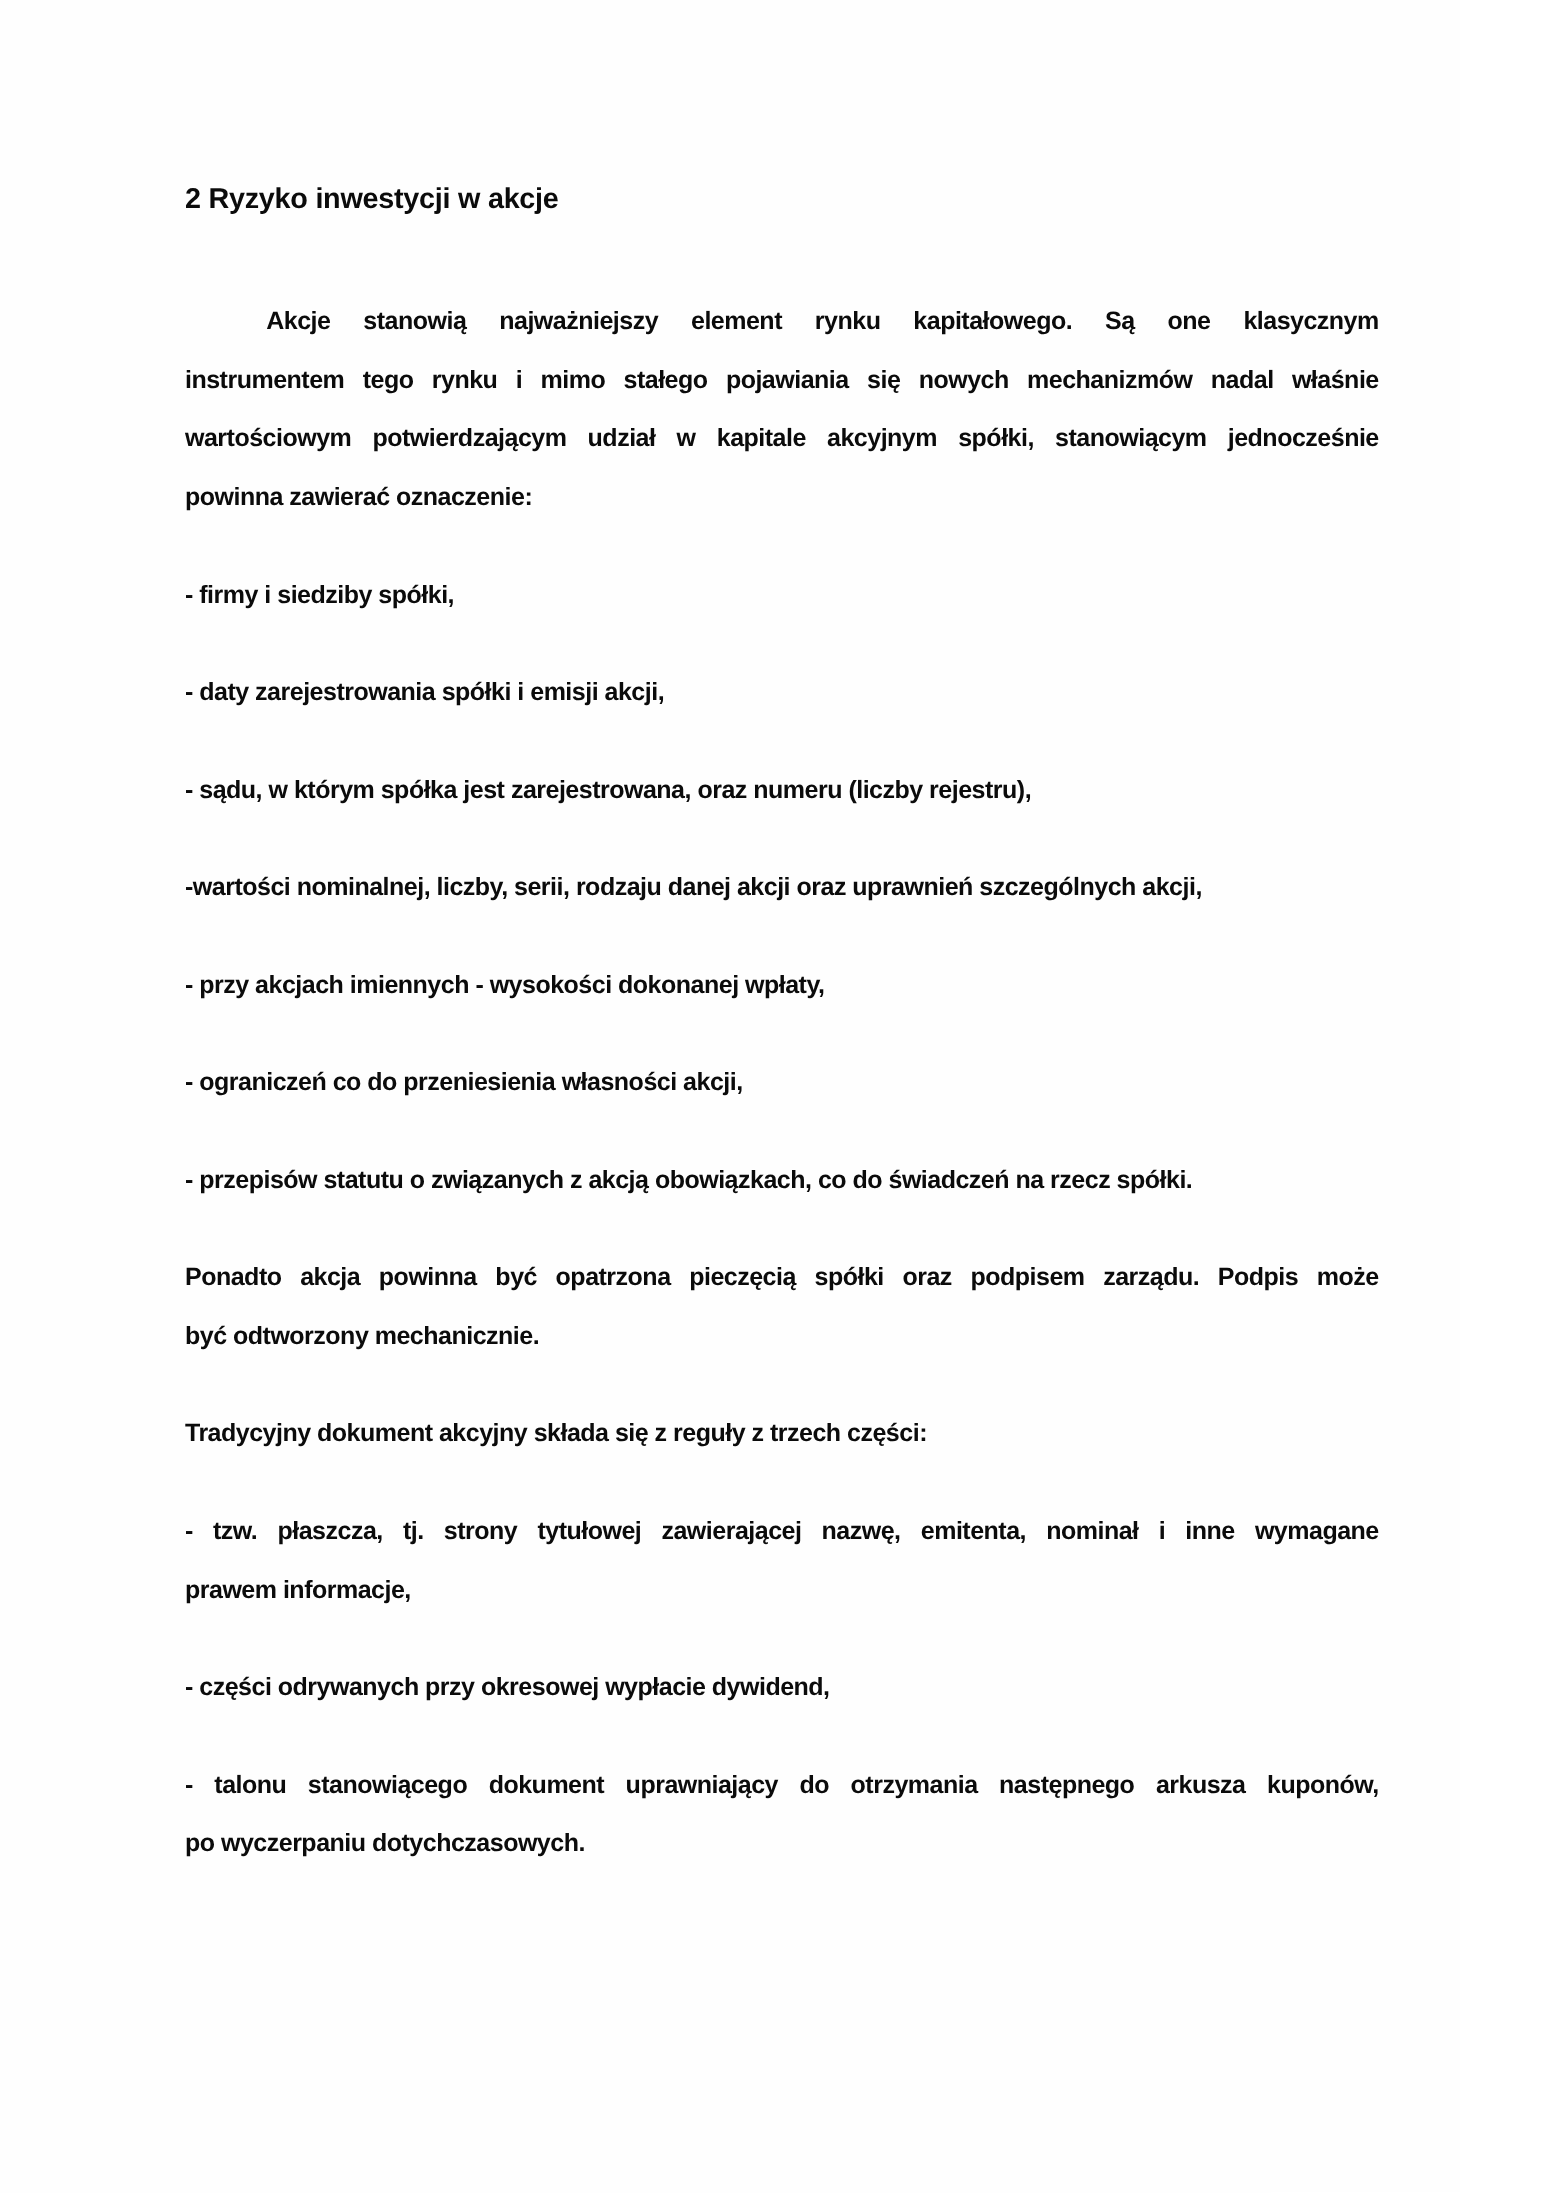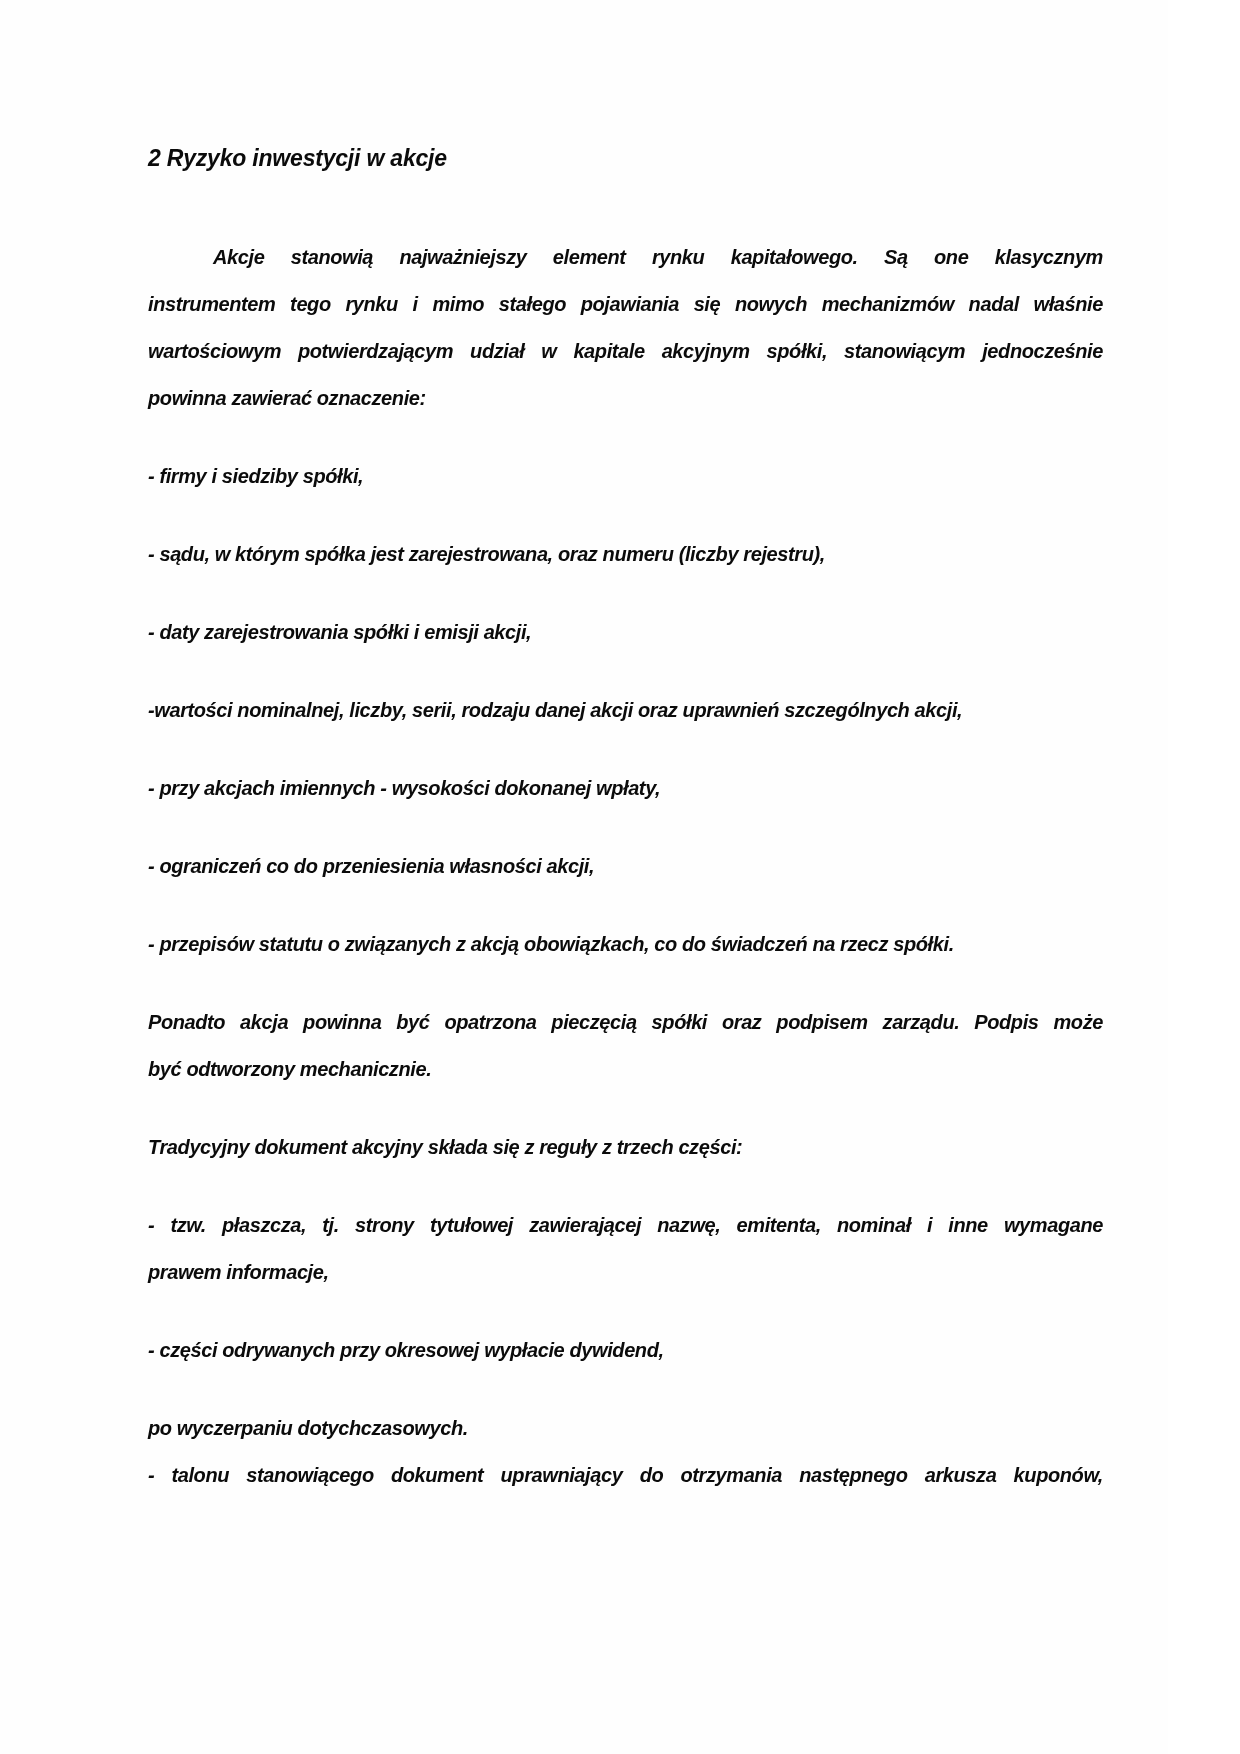--- a/index.html
+++ b/index.html
@@ -3,21 +3,20 @@
 <meta charset="utf-8">
 <style>
   html, body { margin: 0; padding: 0; }
   body { background: #ffffff; }
   .page {
     position: relative;
     width: 1168px;
     height: 1754px;
     background: #fefefe;
     overflow: hidden;
-    font-style: italic;
   }
   .doc {
     position: absolute;
     left: 148px;
     top: 144px;
     width: 955px;
     color: #0b0b0b;
     font-family: "Liberation Sans", sans-serif;
     font-weight: 700;
     font-size: 20px;
@@ -49,24 +48,24 @@
         <div class="block paragraph">
           <div class="line indent">Akcje stanowią najważniejszy element rynku kapitałowego. Są one klasycznym</div>
           <div class="line">instrumentem tego rynku i mimo stałego pojawiania się nowych mechanizmów nadal właśnie</div>
           <div class="line">wartościowym potwierdzającym udział w kapitale akcyjnym spółki, stanowiącym jednocześnie</div>
           <div class="line last">powinna zawierać oznaczenie:</div>
         </div>
         <div class="block list-item">
           <div class="line last">- firmy i siedziby spółki,</div>
         </div>
         <div class="block list-item">
-          <div class="line last">- sądu, w którym spółka jest zarejestrowana, oraz numeru (liczby rejestru),</div>
+          <div class="line last">- daty zarejestrowania spółki i emisji akcji,</div>
         </div>
         <div class="block list-item">
-          <div class="line last">- daty zarejestrowania spółki i emisji akcji,</div>
+          <div class="line last">- sądu, w którym spółka jest zarejestrowana, oraz numeru (liczby rejestru),</div>
         </div>
         <div class="block list-item">
           <div class="line last">-wartości nominalnej, liczby, serii, rodzaju danej akcji oraz uprawnień szczególnych akcji,</div>
         </div>
         <div class="block list-item">
           <div class="line last">- przy akcjach imiennych - wysokości dokonanej wpłaty,</div>
         </div>
         <div class="block list-item">
           <div class="line last">- ograniczeń co do przeniesienia własności akcji,</div>
         </div>
@@ -81,18 +80,18 @@
           <div class="line last">Tradycyjny dokument akcyjny składa się z reguły z trzech części:</div>
         </div>
         <div class="block list-item">
           <div class="line">- tzw. płaszcza, tj. strony tytułowej zawierającej nazwę, emitenta, nominał i inne wymagane</div>
           <div class="line last">prawem informacje,</div>
         </div>
         <div class="block list-item">
           <div class="line last">- części odrywanych przy okresowej wypłacie dywidend,</div>
         </div>
         <div class="block list-item">
+          <div class="line">- talonu stanowiącego dokument uprawniający do otrzymania następnego arkusza kuponów,</div>
           <div class="line last">po wyczerpaniu dotychczasowych.</div>
-          <div class="line">- talonu stanowiącego dokument uprawniający do otrzymania następnego arkusza kuponów,</div>
         </div>
       </div>
   </div>
 </div>
 
 </body></html>

